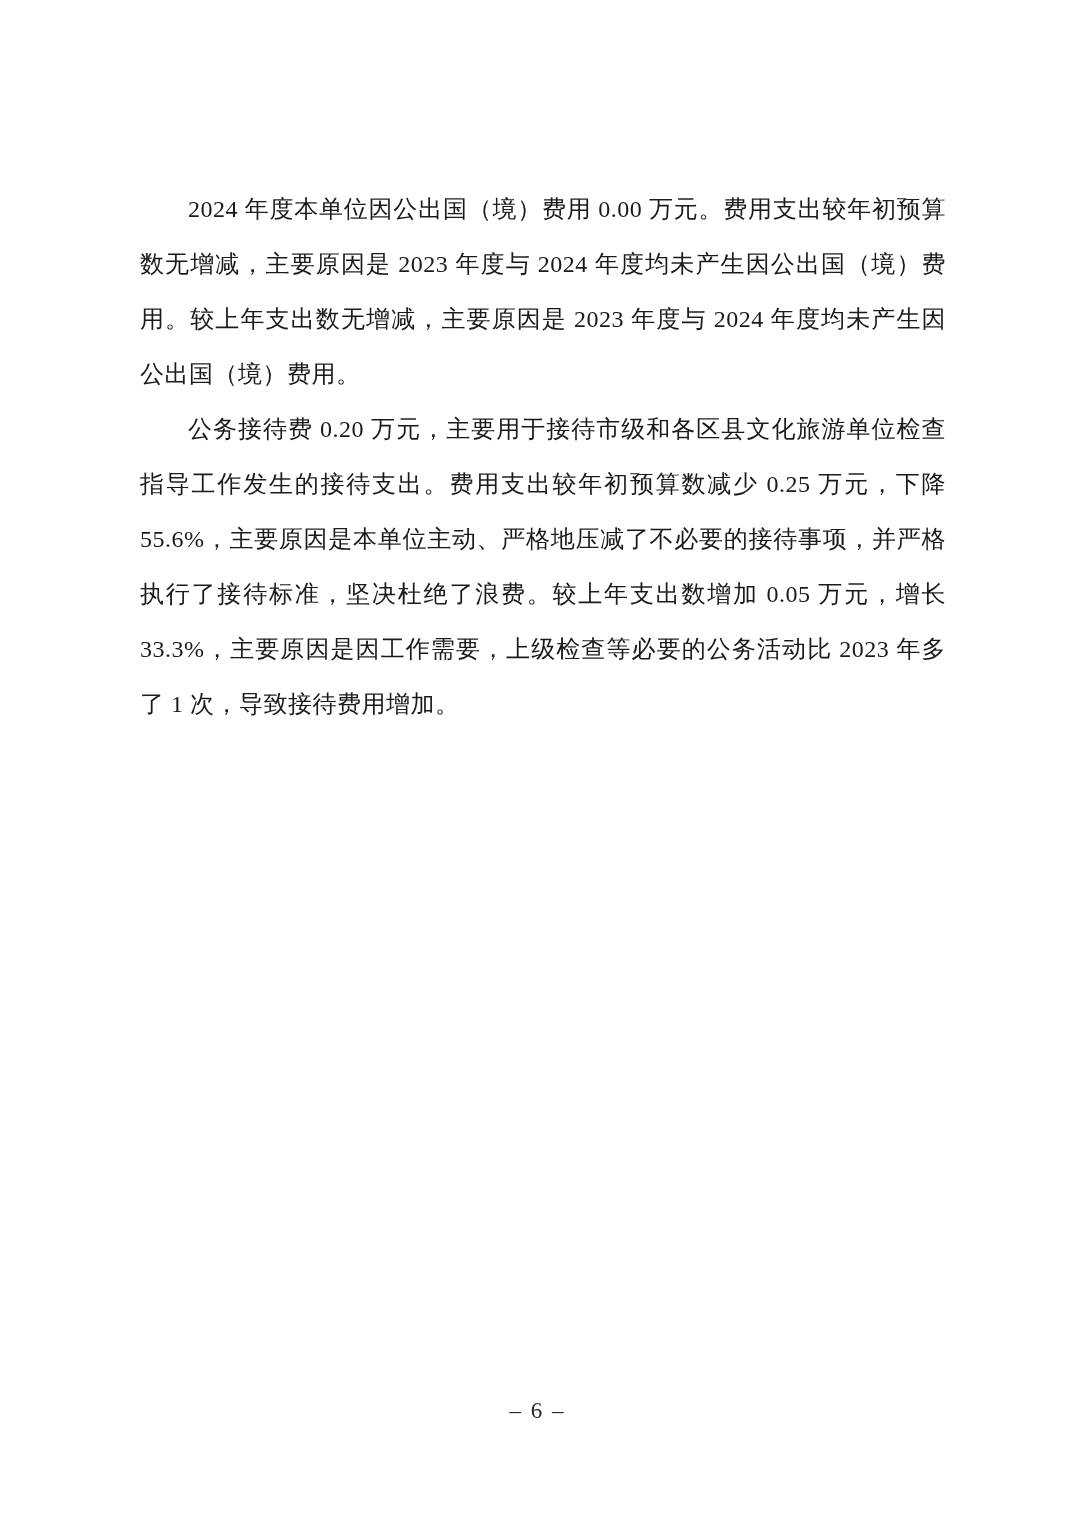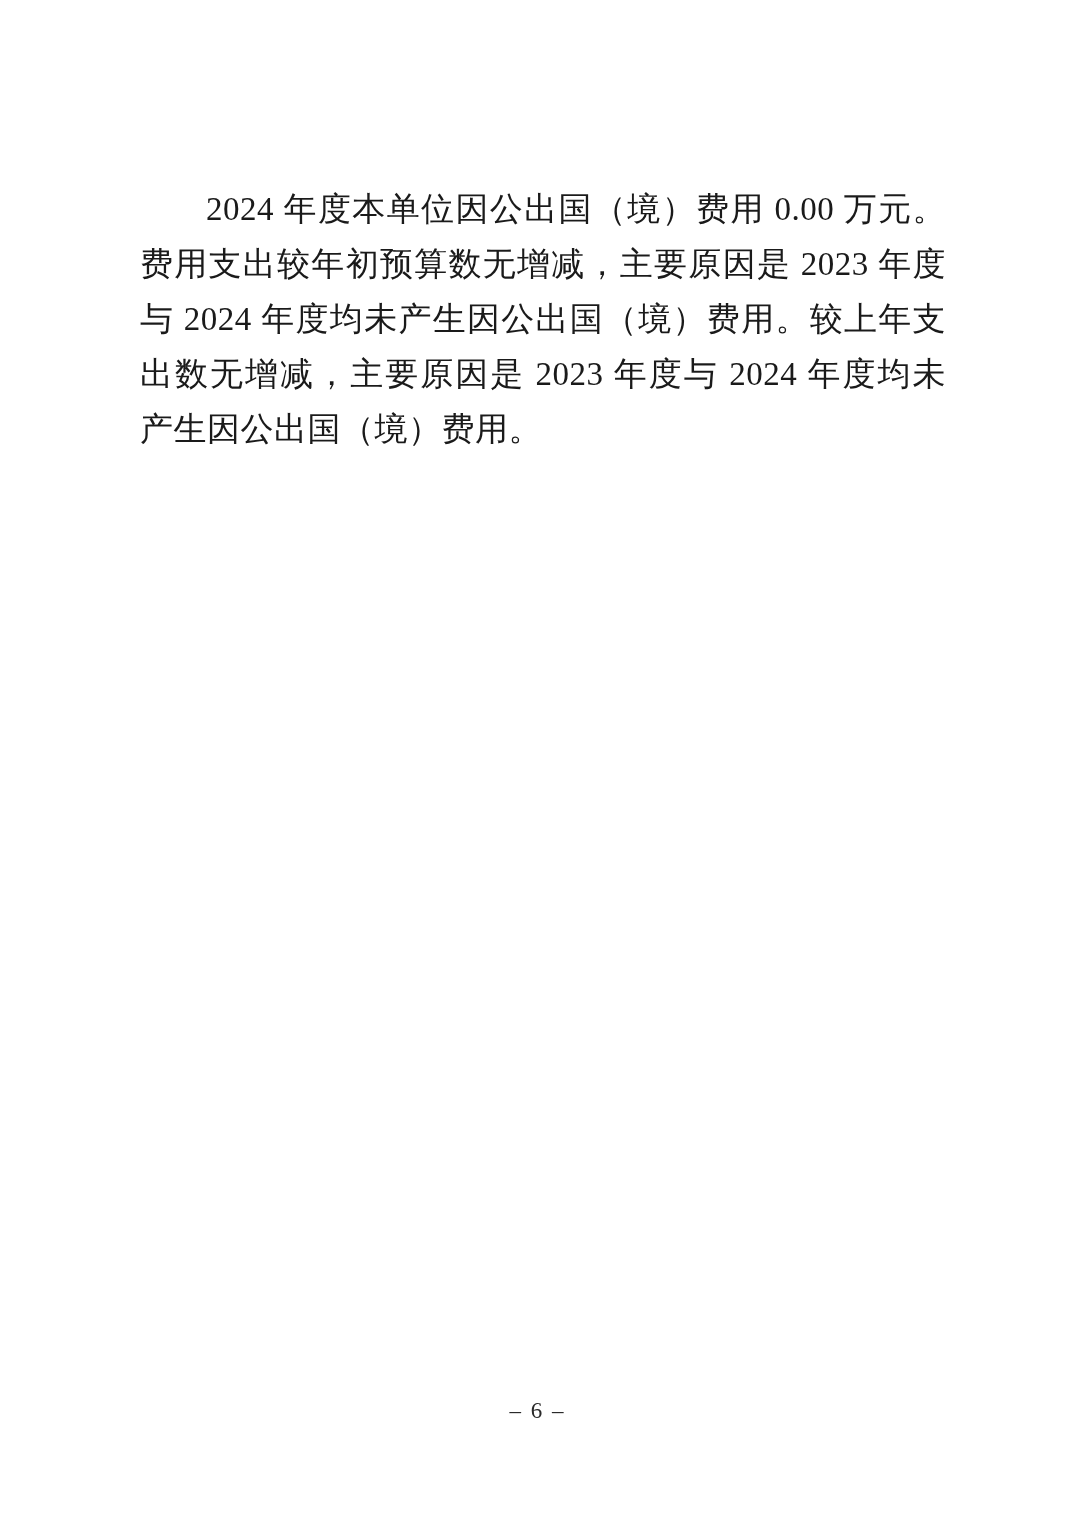--- a/index.html
+++ b/index.html
@@ -18,21 +18,21 @@
   }
   .content {
     position: absolute;
     left: 140px;
     top: 182px;
     width: 806px;
   }
   .content p {
     margin: 0;
     padding: 0;
-    font-size: 33px;
+    font-size: 24px;
     line-height: 55px;
     text-align: justify;
     text-justify: inter-ideograph;
     text-indent: 2em;
     letter-spacing: 0.5px;
   }
   .footer {
     position: absolute;
     left: 0;
     top: 1398px;
@@ -42,15 +42,16 @@
     letter-spacing: 2px;
     color: #2a2a2a;
   }
 </style>
 </head>
 <body>
 
 <div class="page">
   <div class="content">
     <p>2024 年度本单位因公出国（境）费用 0.00 万元。费用支出较年初预算数无增减，主要原因是 2023 年度与 2024 年度均未产生因公出国（境）费用。较上年支出数无增减，主要原因是 2023 年度与 2024 年度均未产生因公出国（境）费用。</p>
+    <p>公务接待费 0.20 万元，主要用于接待市级和各区县文化旅游单位检查指导工作发生的接待支出。费用支出较年初预算数减少 0.25 万元，下降 55.6%，主要原因是本单位主动、严格地压减了不必要的接待事项，并严格执行了接待标准，坚决杜绝了浪费。较上年支出数增加 0.05 万元，增长 33.3%，主要原因是因工作需要，上级检查等必要的公务活动比 2023 年多了 1 次，导致接待费用增加。</p>
   </div>
   <div class="footer">– 6 –</div>
 </div>
 
 </body></html>

